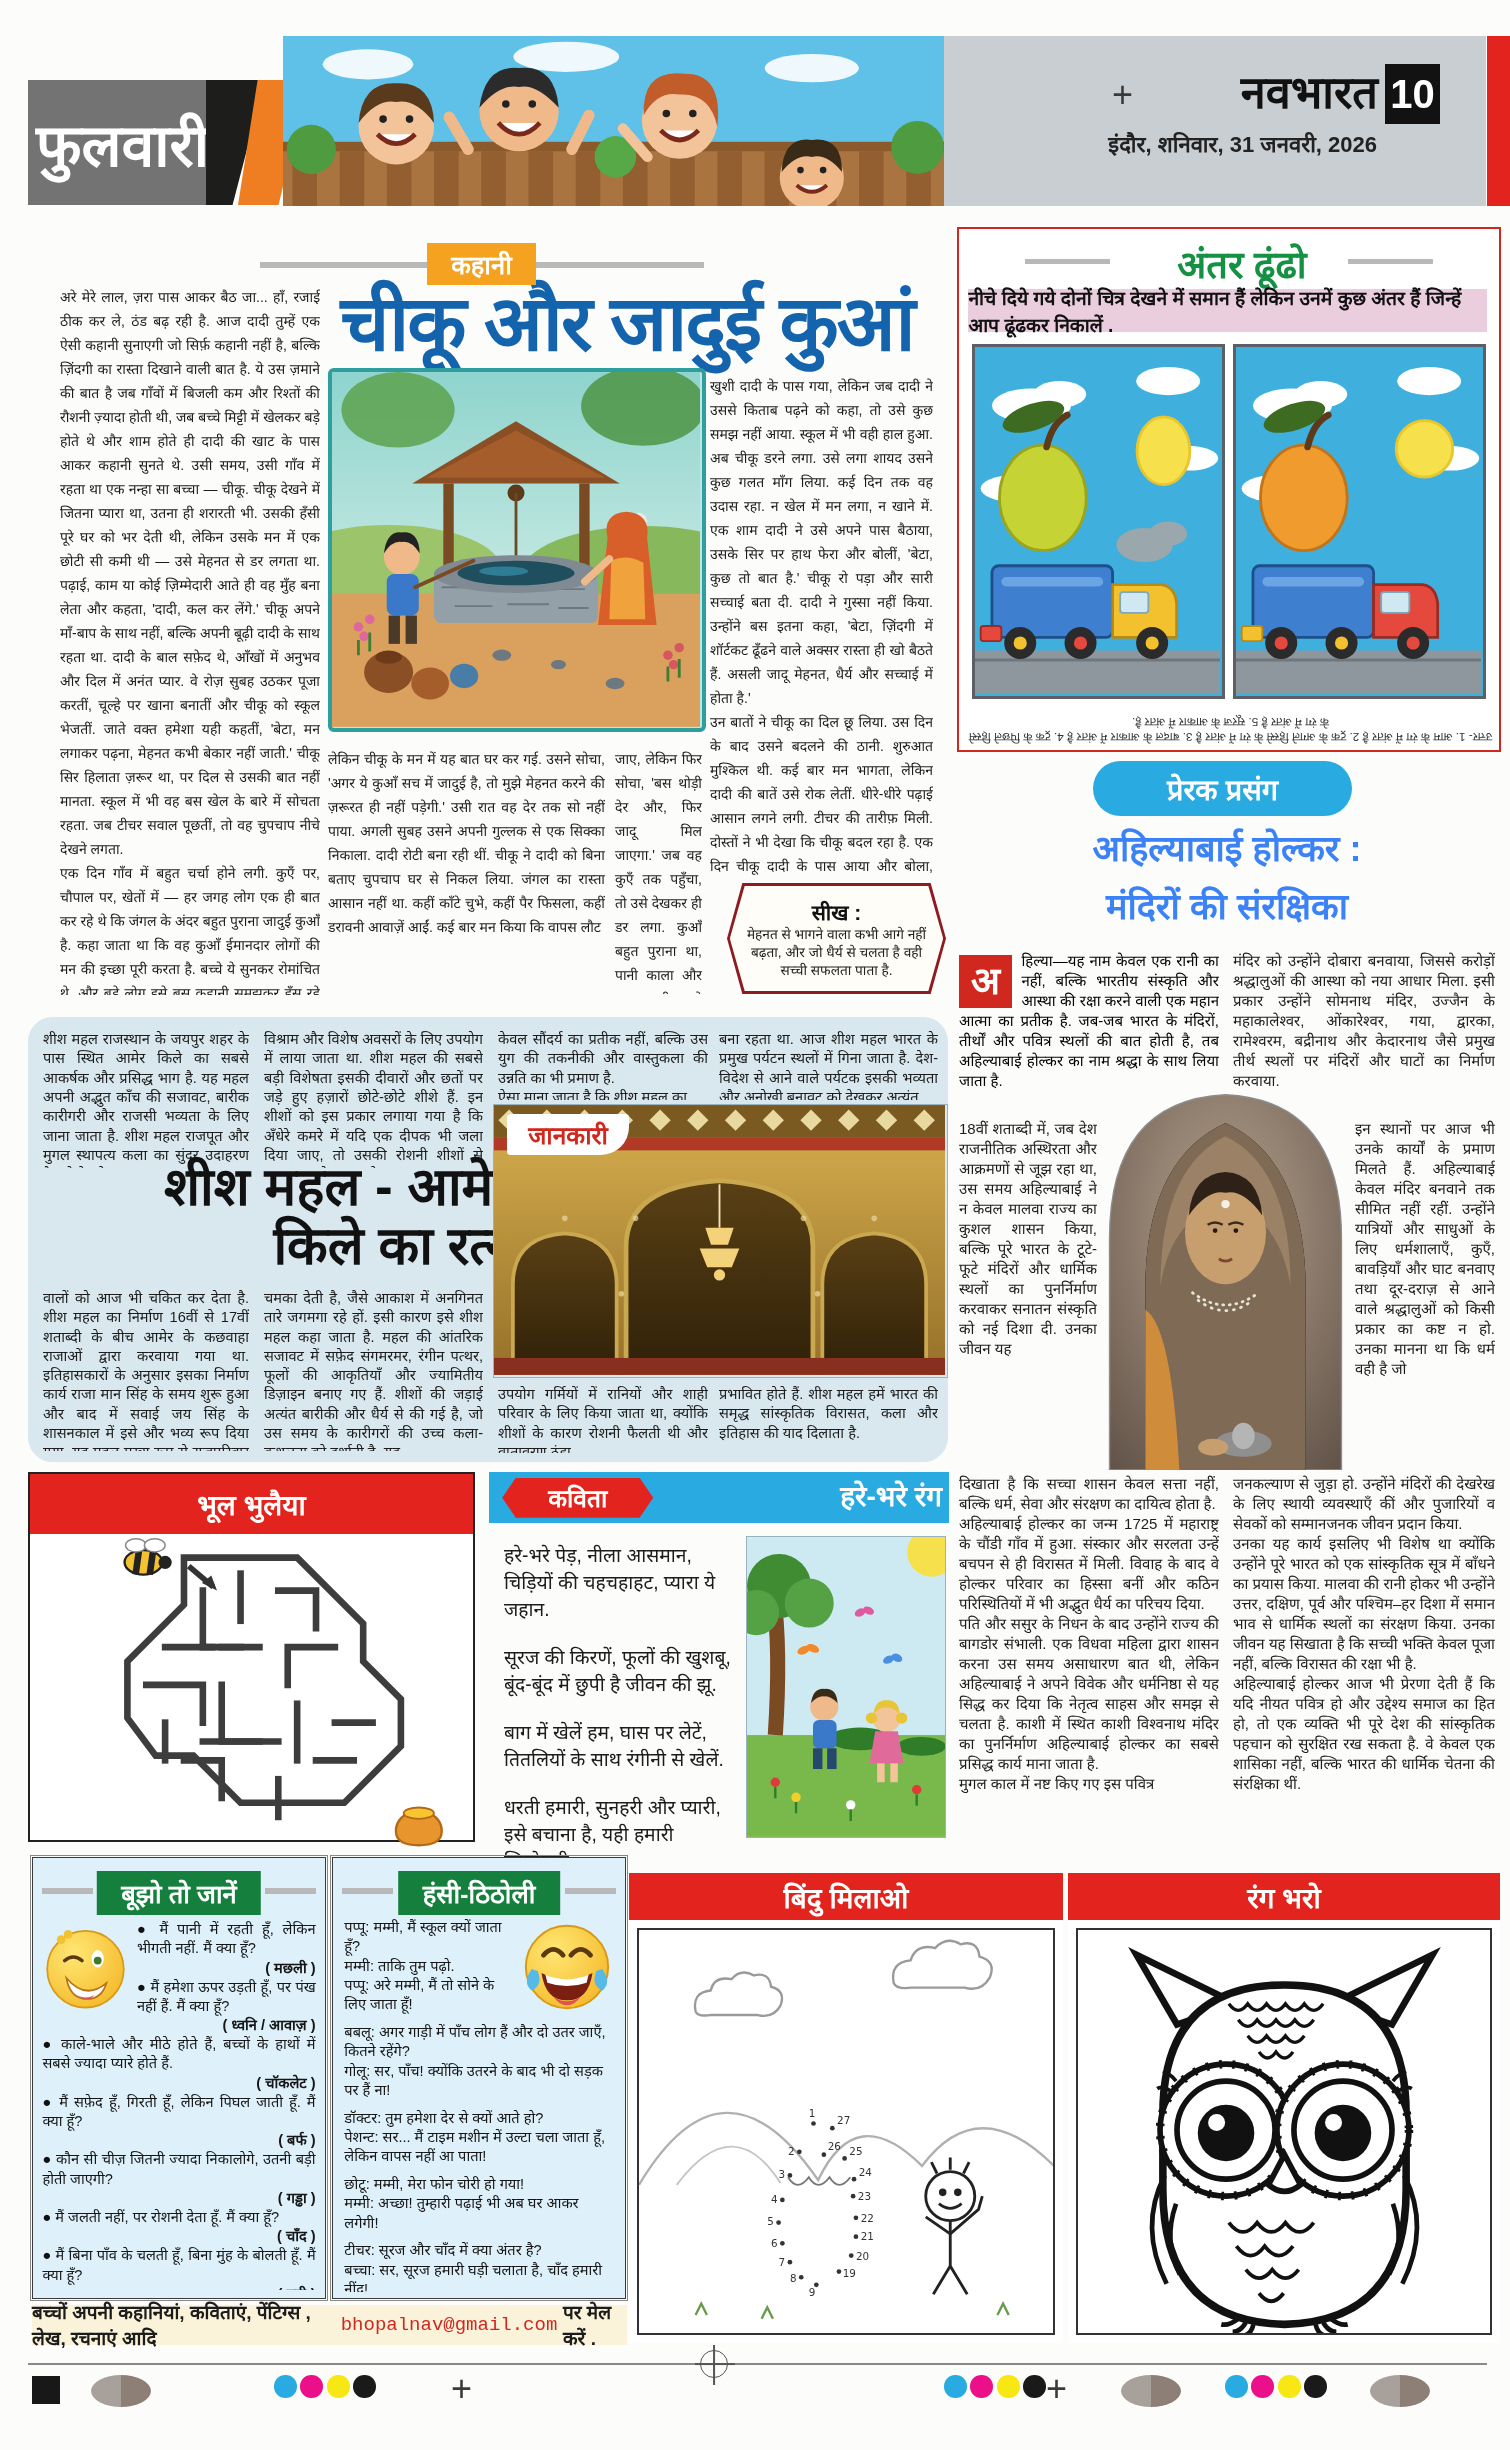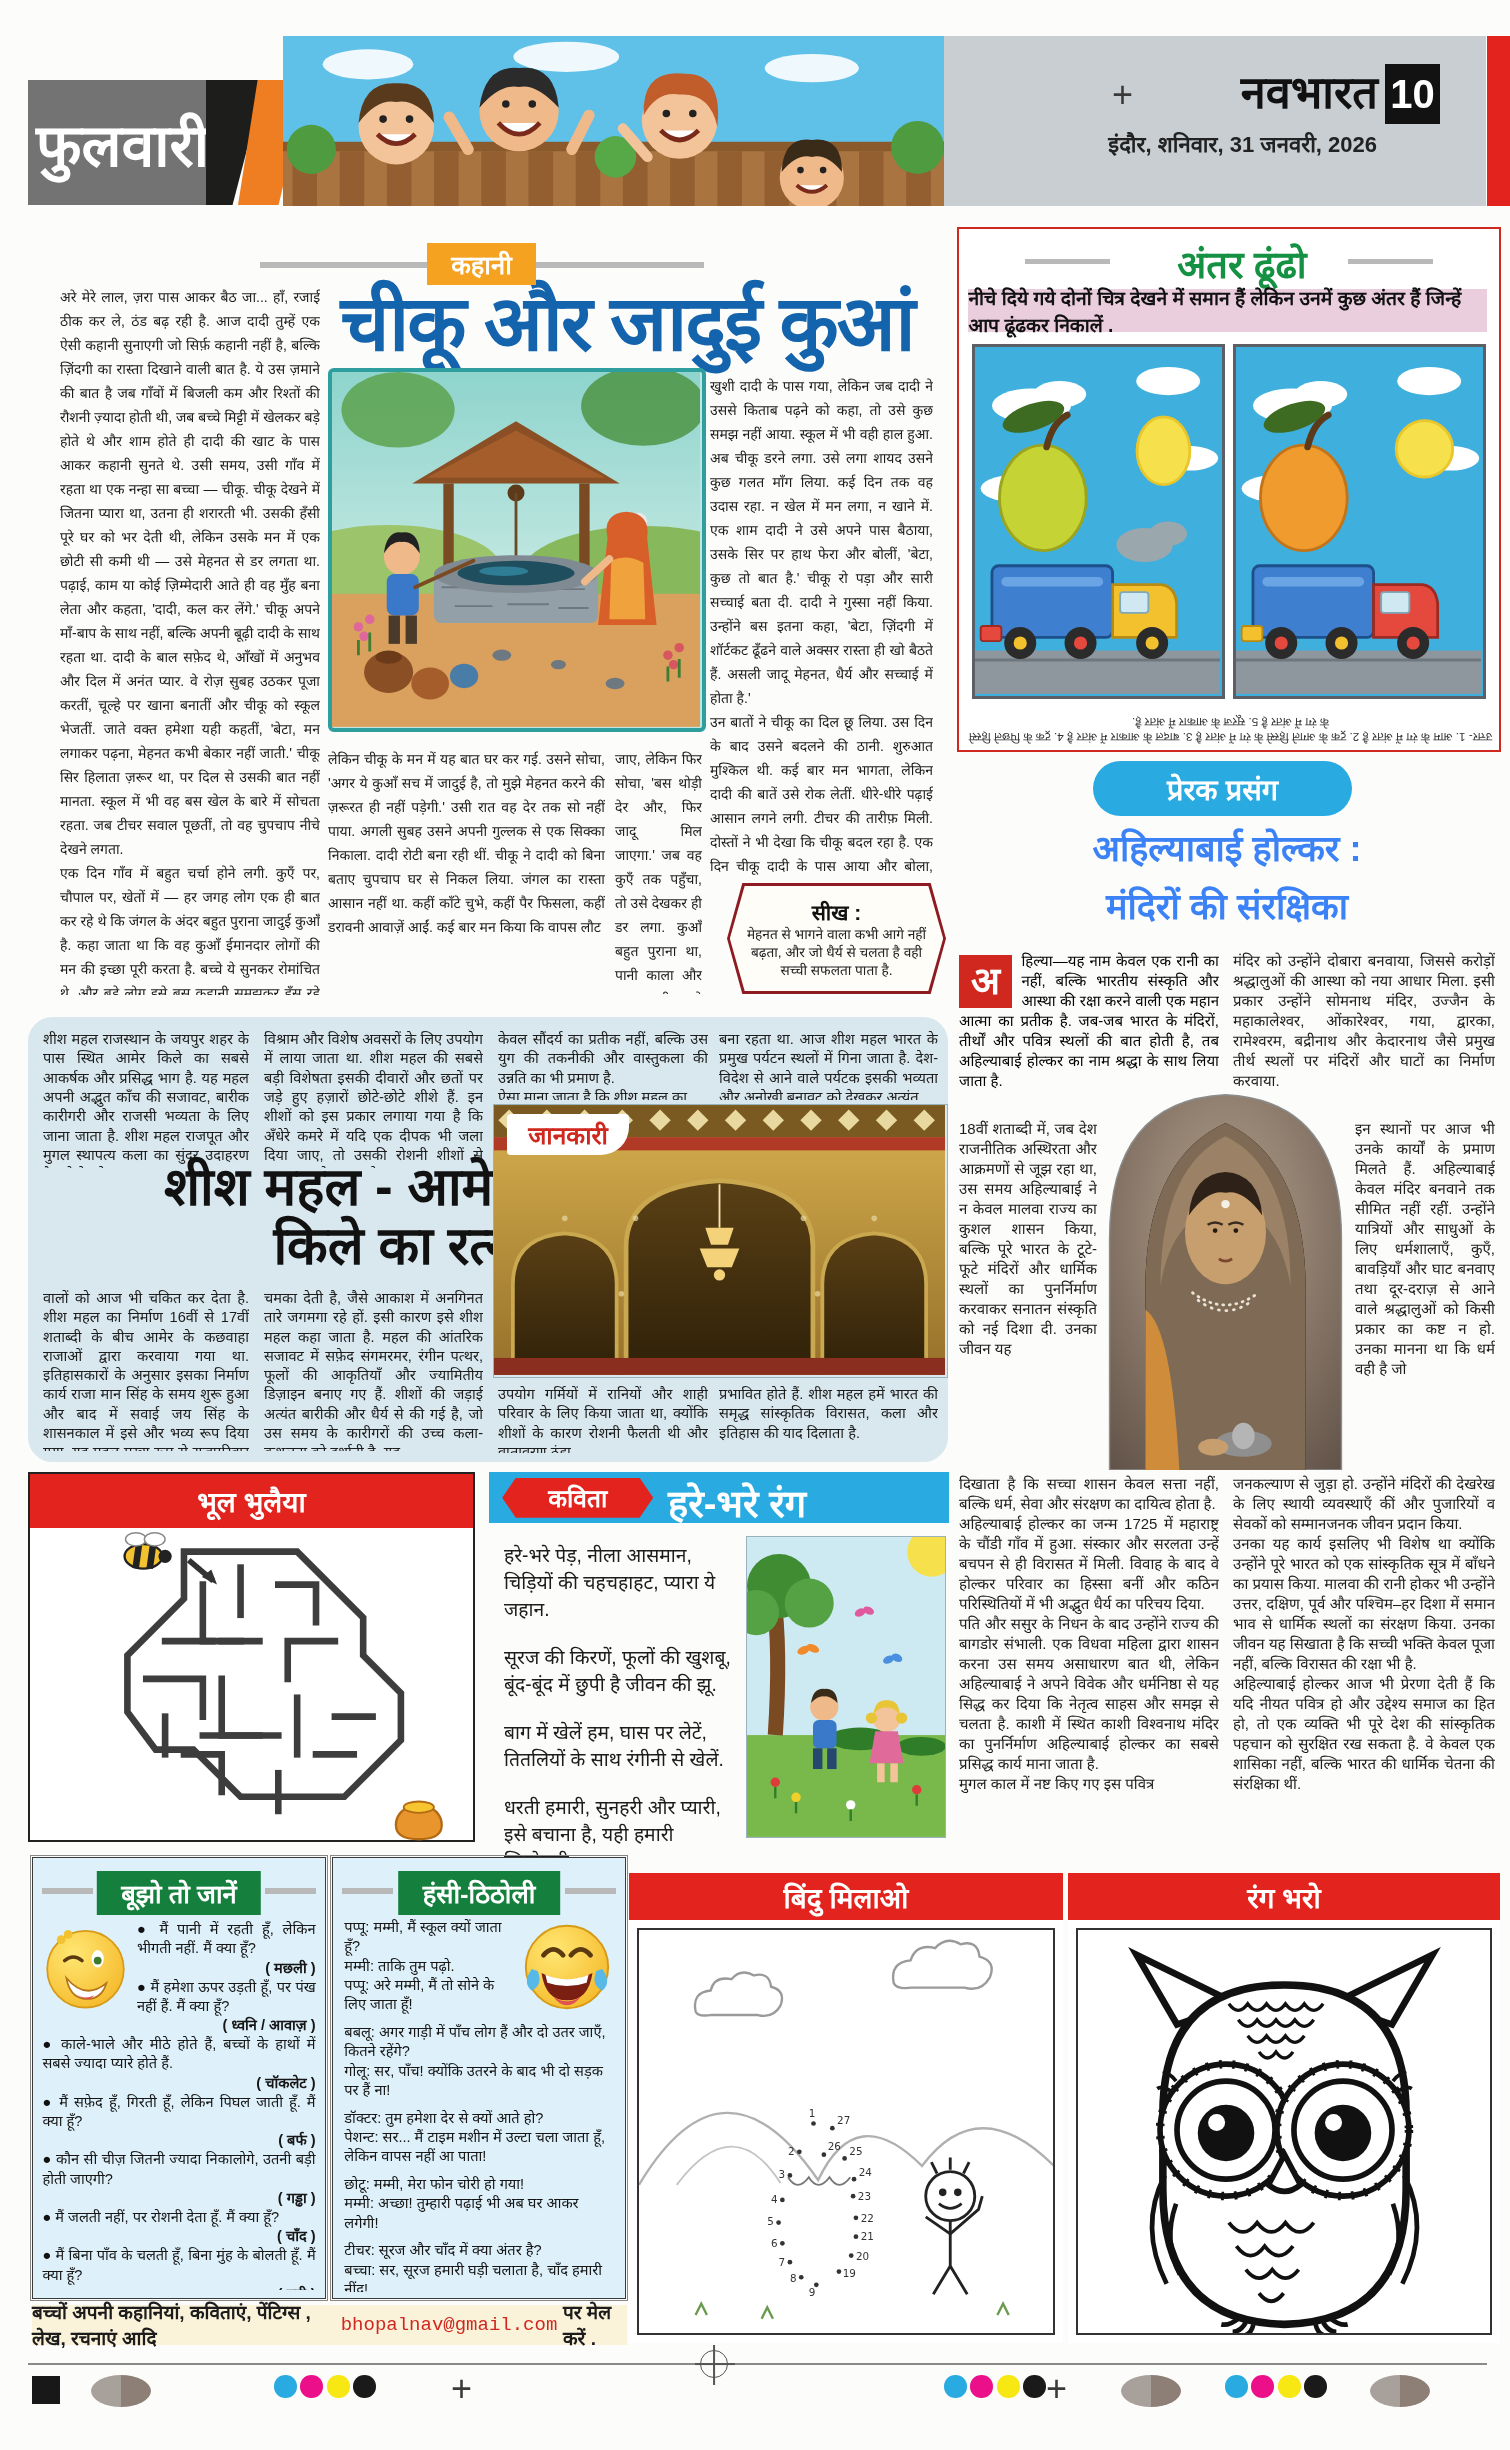--- a/index.html
+++ b/index.html
@@ -69,22 +69,22 @@
   
   .maze-box { left:28px; top:1472px; width:447px; height:370px; background:#fff; border:2.8px solid #222; }
   .red-band { background:#e3231d; color:#fff; font-size:28px; font-weight:bold;
               display:flex; align-items:center; justify-content:center; }
 
   
   .poem-band { left:489px; top:1472px; width:460px; height:51px; background:#29abe2; }
   .poem-badge { position:absolute; left:13.2px; top:5.7px; width:151px; height:40px; background:#e3231d; color:#fff;
                 font-size:24.5px; font-weight:bold; display:flex; align-items:center; justify-content:center;
                 clip-path:polygon(0 50%,9% 0,91% 0,100% 50%,91% 100%,9% 100%); }
-  .poem-title { position:absolute; left:179px; top:3.8px; width:274px; text-align:left; color:#fff;
-                font-size:38px; font-weight:bold; }
+  .poem-title { position:absolute; left:179px; top:3.8px; width:274px; text-align:right; color:#fff;
+                font-size:28px; font-weight:bold; }
   .poem-line { font-size:19.3px; line-height:27px; color:#1c1c1c; }
   .stanza-gap { margin-top:21px; }
 
   
   .fun-box { background:#def1fb; border:1.9px solid #3a3a3a; outline:0.9px solid #888; outline-offset:1.9px; }
   .fun-title { position:absolute; top:13.2px; left:50%; transform:translateX(-50%); background:#15803d; color:#fff;
                font-size:25.5px; font-weight:bold; padding:4.7px 24.5px; white-space:nowrap; z-index:2; }
   .fun-rule { position:absolute; top:30px; width:51px; height:5.7px; background:#b9b9b9; }
   .riddle-q { font-size:14.6px; line-height:19.3px; text-align:justify; color:#161616; }
   .riddle-a { font-size:14.6px; font-weight:bold; text-align:right; color:#161616; line-height:19px; }
@@ -455,21 +455,21 @@
         <rect y="268" width="478" height="18" fill="#8a2f1f"></rect>
       </svg>
       <div class="info-label">जानकारी</div>
     </div>
 
     <div class="sheesh-txt" style="left:470px; top:368px; width:210px; height:68px;">उपयोग गर्मियों में रानियों और शाही परिवार के लिए किया जाता था, क्योंकि शीशों के कारण रोशनी फैलती थी और वातावरण ठंडा</div>
     <div class="sheesh-txt" style="left:691px; top:368px; width:219px; height:68px;">प्रभावित होते हैं. शीश महल हमें भारत की समृद्ध सांस्कृतिक विरासत, कला और इतिहास की याद दिलाता है.</div>
   </div>
 
   <div class="abs maze-box">
-    <div class="red-band" style="height:54px;">
+    <div class="red-band" style="height:60px;">
       <span>भूल भुलैया</span>
     </div>
     <svg width="440" height="315" viewBox="0 0 466 334">
       <g stroke="#3d3d3d" stroke-width="7" fill="none" stroke-linecap="square">
         <path d="M163,25 h120 l70,70 v40 l40,40 v50 l-60,60 h-110 l-50,-50 h-40 l-30,-40 v-60 l60,-60 z"></path>
         <path d="M183,60 v60 h40"></path>
           <path d="M223,42 v50"></path>
           <path d="M263,60 h40 v40"></path>
         <path d="M323,120 h-50 v40"></path>
           <path d="M143,120 h50"></path>

